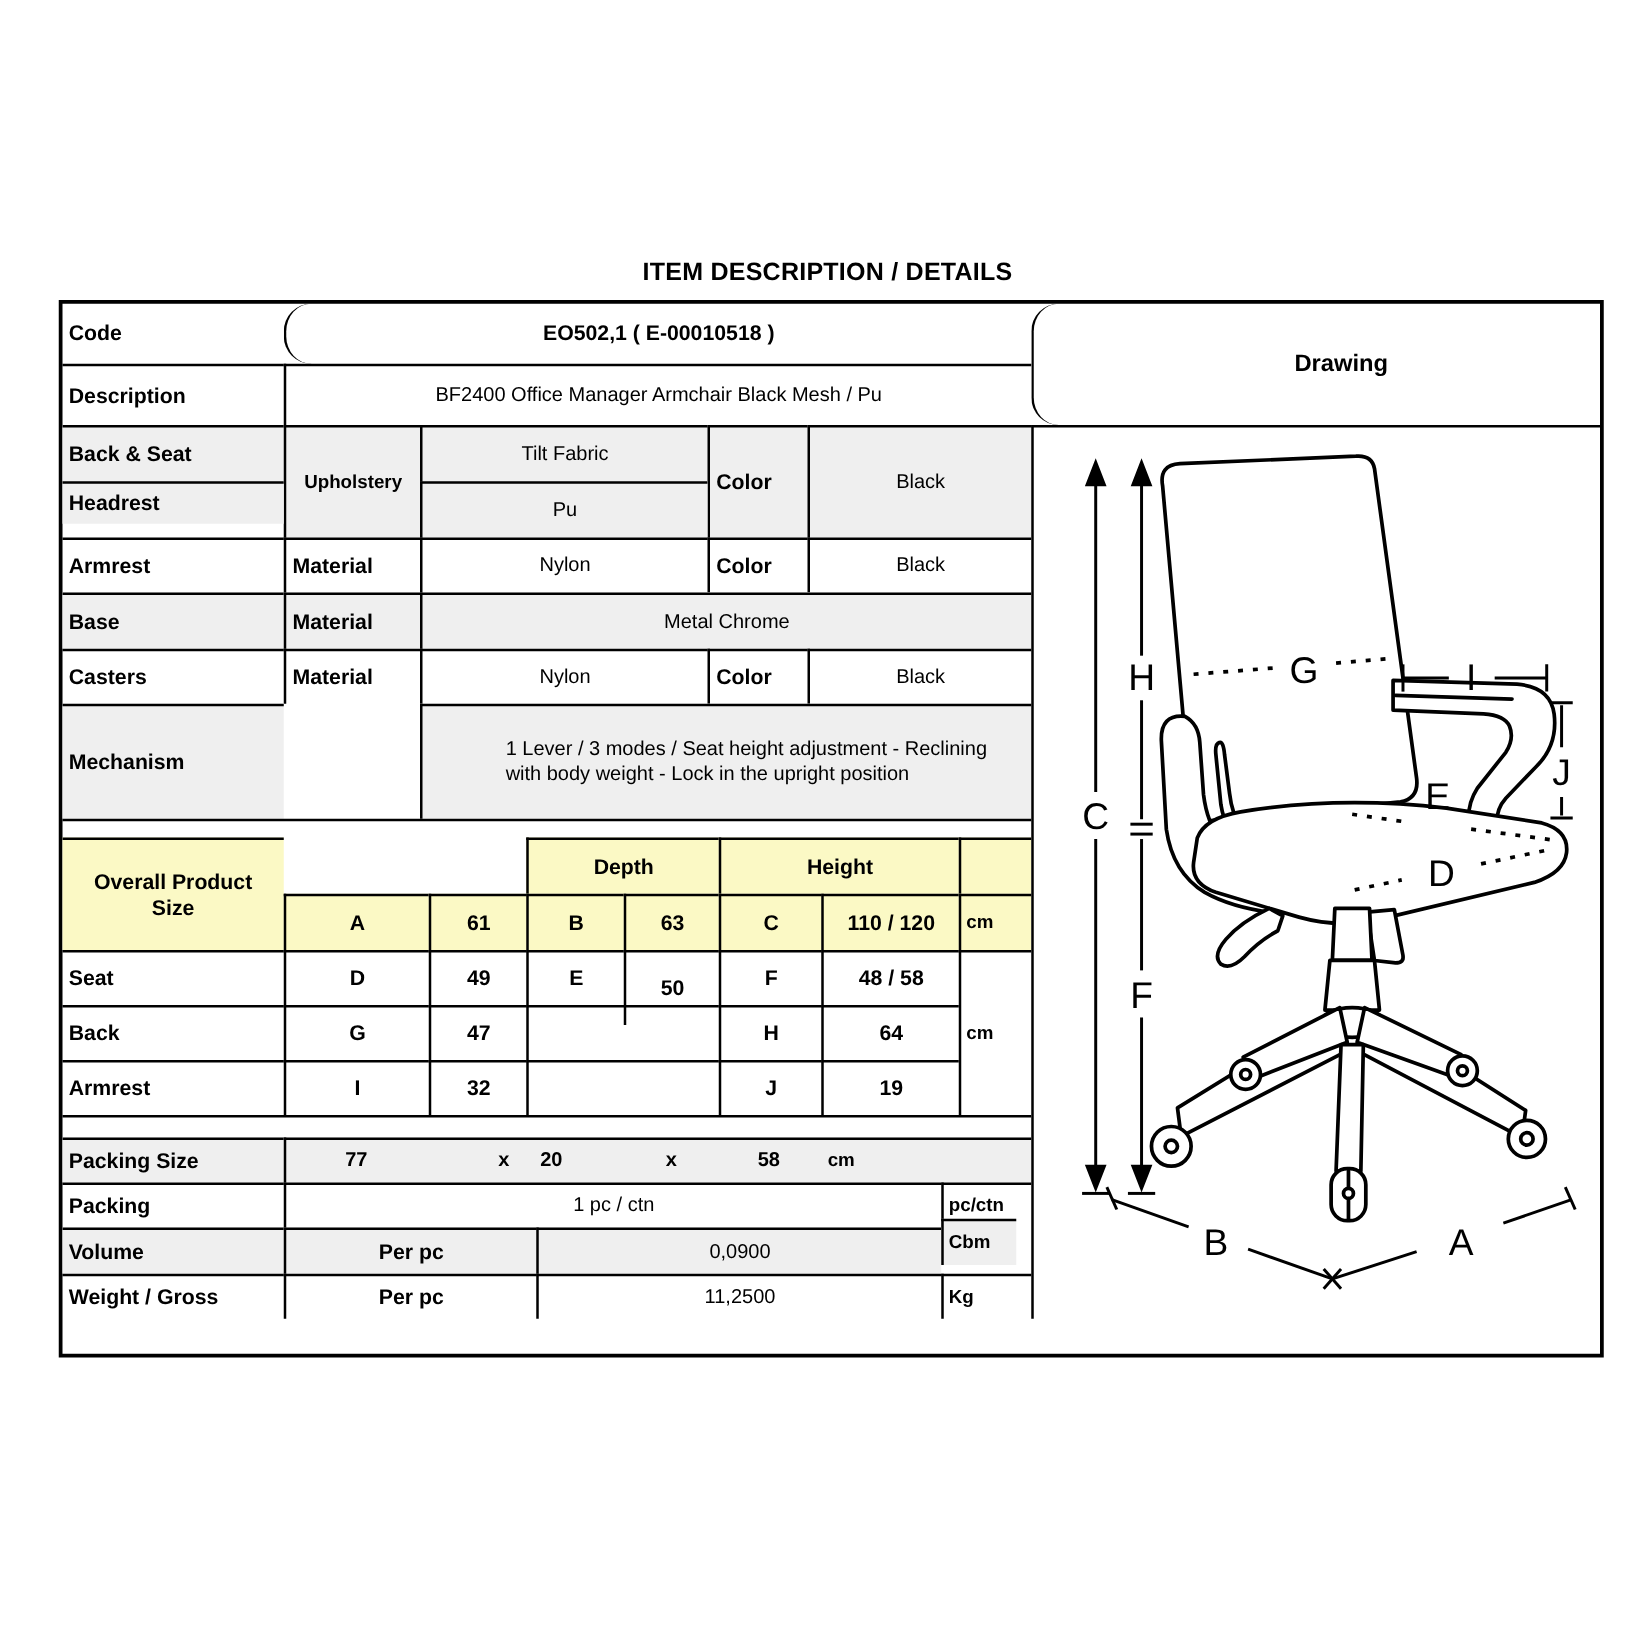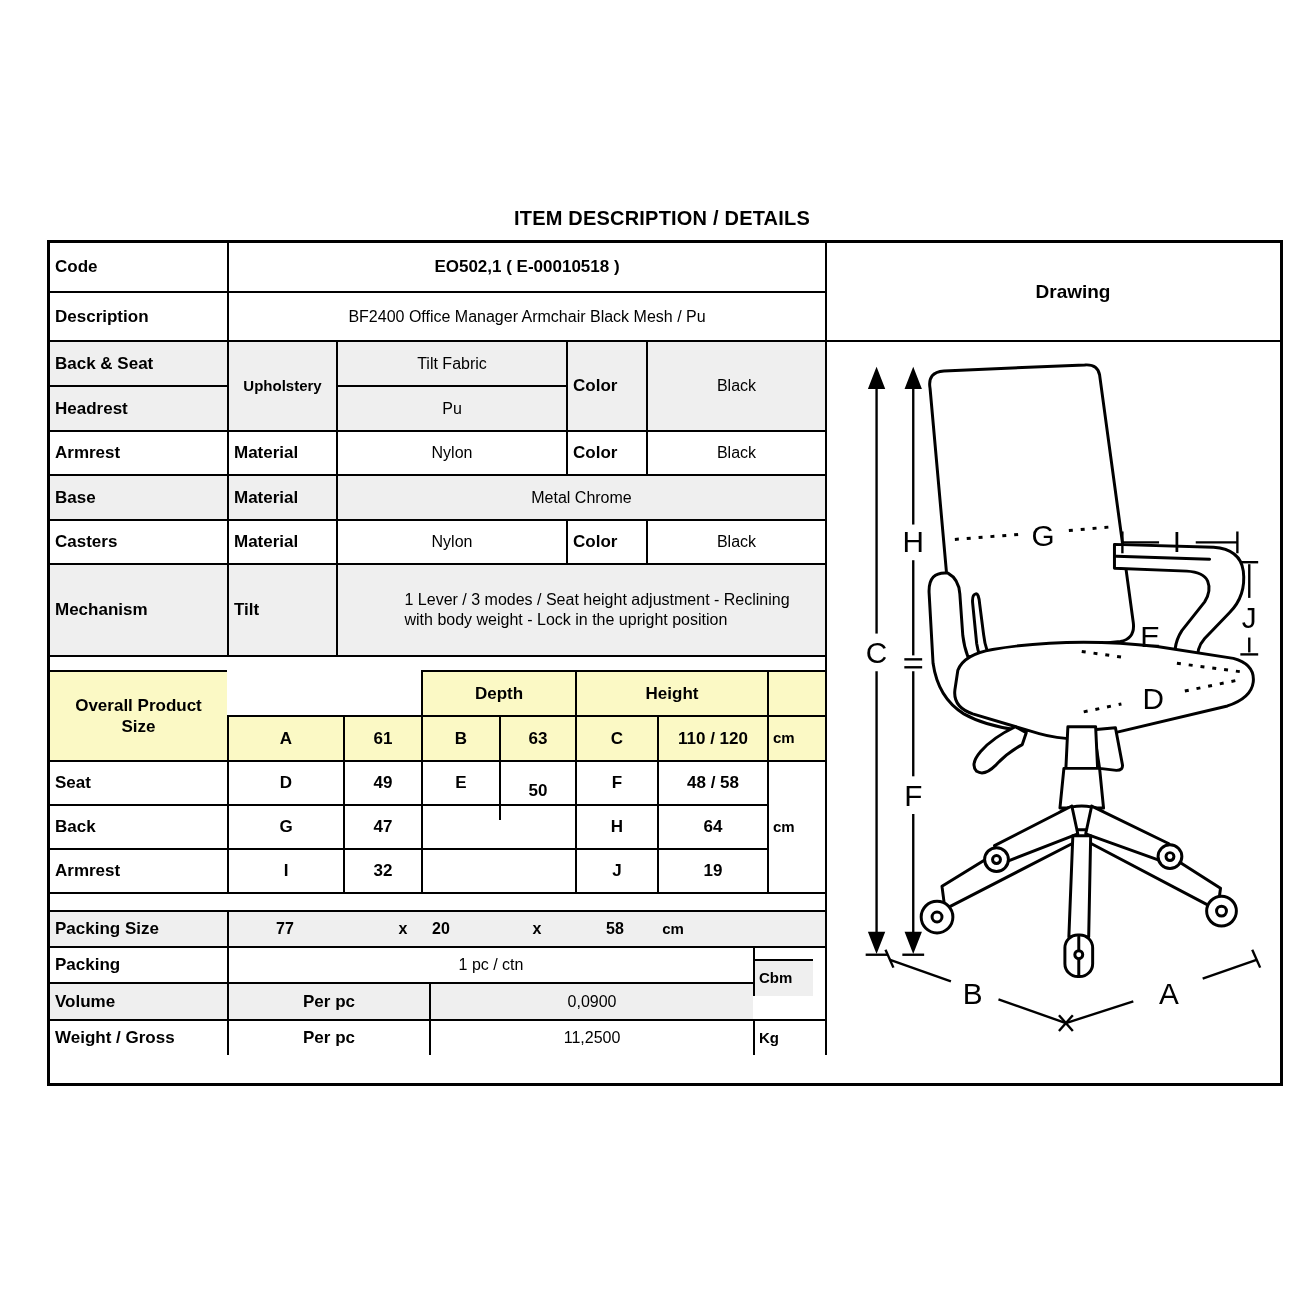--- a/index.html
+++ b/index.html
@@ -4,21 +4,21 @@
 <style>
   html,body{margin:0;padding:0;background:#ffffff;}
   .page{position:relative;width:1300px;height:1300px;background:#fff;overflow:hidden;
         font-family:"Liberation Sans",sans-serif;color:#000;}
   .title{position:absolute;left:47px;top:207px;width:1230px;text-align:center;
          font-size:20px;font-weight:bold;letter-spacing:.2px;}
   .spec{position:absolute;left:47px;top:240px;width:1230px;height:840px;border:3px solid #000;}
   .cell{position:absolute;box-sizing:border-box;border-top:2px solid #000;border-left:2px solid #000;
         display:flex;align-items:center;justify-content:center;font-size:16px;line-height:1.25;}
   .nl{border-left:none;}
-  .nt{border-top:none;}
+  .nt{border-top:none;border-radius:22px;}
   .grey{background:#efefef;}
   .yellow{background:#fbf9c5;}
   .lbl{justify-content:flex-start;padding-left:5px;font-weight:bold;font-size:17px;}
   .b{font-weight:bold;}
   .f17{font-size:17px;}
   .f15{font-size:15px;}
   .f19{font-size:19px;}
   .unit{justify-content:flex-start;padding-left:4px;font-weight:bold;font-size:15px;}
   .wrapbox{max-width:392px;text-align:left;margin-left:38px;}
   .szttl{max-width:150px;text-align:center;font-weight:bold;font-size:17px;}
@@ -41,41 +41,40 @@
     <div class="cell nt b f19" style="left:775px;top:0;width:494px;height:97px">Drawing</div>
 
     <div class="cell nl lbl" style="left:0;top:48px;width:177px;height:49px">Description</div>
     <div class="cell" style="left:177px;top:48px;width:598px;height:49px">BF2400 Office Manager Armchair Black Mesh / Pu</div>
 
     <div class="cell nl grey lbl" style="left:0;top:97px;width:177px;height:45px">Back &amp; Seat</div>
     <div class="cell grey b f15" style="left:177px;top:97px;width:109px;height:90px">Upholstery</div>
     <div class="cell grey" style="left:286px;top:97px;width:230px;height:45px">Tilt Fabric</div>
     <div class="cell grey lbl" style="left:516px;top:97px;width:80px;height:90px">Color</div>
     <div class="cell grey" style="left:596px;top:97px;width:179px;height:90px">Black</div>
-    <div class="cell nl grey lbl" style="left:0;top:142px;width:177px;height:45px">Headrest</div>
+    <div class="cell nl grey lbl" style="left:0;top:142px;width:177px;height:34px">Headrest</div>
     <div class="cell grey" style="left:286px;top:142px;width:230px;height:45px">Pu</div>
 
     <div class="cell nl lbl" style="left:0;top:187px;width:177px;height:44px">Armrest</div>
     <div class="cell lbl" style="left:177px;top:187px;width:109px;height:44px">Material</div>
     <div class="cell" style="left:286px;top:187px;width:230px;height:44px">Nylon</div>
     <div class="cell lbl" style="left:516px;top:187px;width:80px;height:44px">Color</div>
     <div class="cell" style="left:596px;top:187px;width:179px;height:44px">Black</div>
 
     <div class="cell nl grey lbl" style="left:0;top:231px;width:177px;height:45px">Base</div>
     <div class="cell grey lbl" style="left:177px;top:231px;width:109px;height:45px">Material</div>
     <div class="cell grey" style="left:286px;top:231px;width:489px;height:45px">Metal Chrome</div>
 
     <div class="cell nl lbl" style="left:0;top:276px;width:177px;height:44px">Casters</div>
     <div class="cell lbl" style="left:177px;top:276px;width:109px;height:44px">Material</div>
     <div class="cell" style="left:286px;top:276px;width:230px;height:44px">Nylon</div>
     <div class="cell lbl" style="left:516px;top:276px;width:80px;height:44px">Color</div>
     <div class="cell" style="left:596px;top:276px;width:179px;height:44px">Black</div>
 
     <div class="cell nl grey lbl" style="left:0;top:320px;width:177px;height:92px">Mechanism</div>
-    <div class="cell grey lbl" style="left:177px;top:320px;width:109px;height:92px">Tilt</div>
     <div class="cell grey" style="left:286px;top:320px;width:489px;height:92px">
       <div class="wrapbox">1 Lever / 3 modes / Seat height adjustment - Reclining with body weight - Lock in the upright position</div>
     </div>
 
     <div class="cell nl" style="left:0;top:412px;width:775px;height:15px"></div>
 
     <div class="cell nl yellow" style="left:0;top:427px;width:177px;height:90px">
       <div class="szttl">Overall Product Size</div>
     </div>
     <div class="cell yellow b f17" style="left:371px;top:427px;width:154px;height:45px">Depth</div>
@@ -125,21 +124,21 @@
       <span class="pk small" style="left:444px">cm</span>
     </div>
 
     <div class="cell nl lbl" style="left:0;top:703px;width:177px;height:36px">Packing</div>
     <div class="cell" style="left:177px;top:703px;width:526px;height:36px">1 pc / ctn</div>
     <div class="cell unit" style="left:703px;top:703px;width:72px;height:36px">pc/ctn</div>
 
     <div class="cell nl grey lbl" style="left:0;top:739px;width:177px;height:37px">Volume</div>
     <div class="cell grey b f17" style="left:177px;top:739px;width:202px;height:37px">Per pc</div>
     <div class="cell grey" style="left:379px;top:739px;width:324px;height:37px">0,0900</div>
-    <div class="cell grey unit" style="left:703px;top:716px;width:60px;height:37px">Cbm</div>
+    <div class="cell grey unit" style="left:703px;top:732px;width:60px;height:37px">Cbm</div>
 
     <div class="cell nl lbl" style="left:0;top:776px;width:177px;height:36px">Weight / Gross</div>
     <div class="cell b f17" style="left:177px;top:776px;width:202px;height:36px">Per pc</div>
     <div class="cell" style="left:379px;top:776px;width:324px;height:36px">11,2500</div>
     <div class="cell unit" style="left:703px;top:776px;width:72px;height:36px">Kg</div>
 
 
     <div class="cell" style="left:775px;top:97px;width:455px;height:715px">
       <svg width="451" height="711" viewBox="0 0 455 715">
         <g stroke="#000" stroke-width="3" fill="#ffffff" stroke-linejoin="round" stroke-linecap="round">

